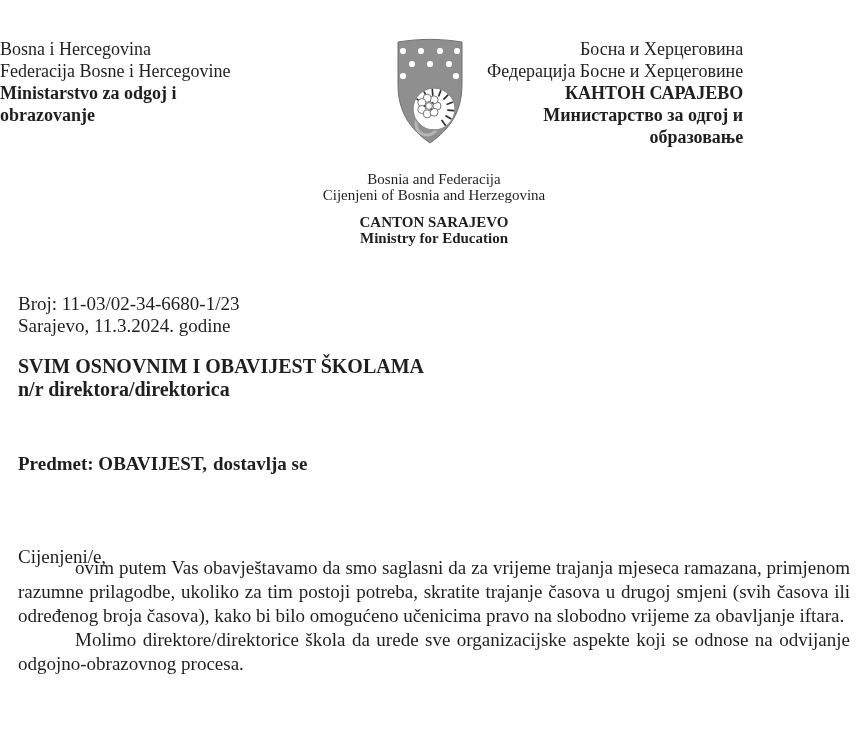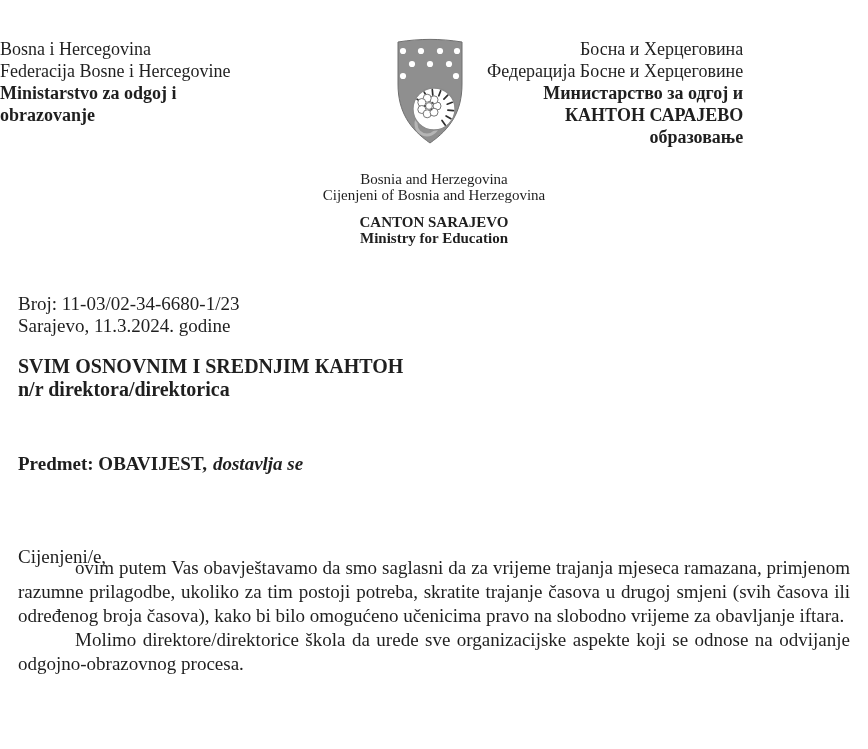--- a/index.html
+++ b/index.html
@@ -26,21 +26,21 @@
     position:absolute;top:171px;left:4px;width:860px;
     text-align:center;font-size:15px;line-height:16px;
   }
   .hdr-en .bold-block{margin-top:11px;font-weight:bold;}
   
   .ref{position:absolute;top:293px;left:18px;font-size:19px;line-height:22px;}
   
   .recipient{position:absolute;top:355px;left:18px;font-size:20px;line-height:23px;font-weight:bold;}
   
   .subject{position:absolute;top:453px;left:18px;font-size:19px;font-weight:bold;}
-  .subject .it{font-style:italic;margin-left:6px;margin-top:46px;}
+  .subject .it{margin-left:6px;margin-top:46px;}
   
   .salutation{position:absolute;top:546px;left:18px;font-size:19px;}
   .body-text{
     position:absolute;top:556px;left:18px;width:832px;
     font-size:19px;line-height:24px;text-align:justify;
   }
   .body-text p{margin:0;text-indent:57px;}
 </style>
 </head>
 <body>
@@ -99,41 +99,41 @@
         <circle cx="38.5" cy="66.8" r="1"></circle>
         <circle cx="31" cy="70" r="1"></circle>
         <circle cx="37.5" cy="73.5" r="1"></circle>
       </g>
     </svg>
   </div>
 
   <div class="hdr-cyr">
     <div>Босна и Херцеговина</div>
     <div>Федерација Босне и Херцеговине</div>
+    <div class="b">КАНТОН САРАЈЕВО</div>
     <div class="b">Министарство за одгој и</div>
-    <div class="b">КАНТОН САРАЈЕВО</div>
     <div class="b">образовање</div>
   </div>
 
   <div class="hdr-en">
-    <div>Bosnia and Herzegovina</div>
+    <div>Bosnia and Federacija</div>
     <div>Cijenjeni of Bosnia and Herzegovina</div>
     <div class="bold-block">
       <div>CANTON SARAJEVO</div>
       <div>Ministry for Education</div>
     </div>
   </div>
 
   <div class="ref">
     <div>Broj: 11-03/02-34-6680-1/23</div>
     <div>Sarajevo, 11.3.2024. godine</div>
   </div>
 
   <div class="recipient">
-    <div>SVIM OSNOVNIM I SREDNJIM КАНТОН</div>
+    <div>SVIM OSNOVNIM I OBAVIJEST ŠKOLAMA</div>
     <div>n/r direktora/direktorica</div>
   </div>
 
   <div class="subject">
     <span>Predmet: OBAVIJEST,</span><span class="it">dostavlja se</span>
   </div>
 
   <div class="salutation">Cijenjeni/e,</div>
 
   <div class="body-text">

